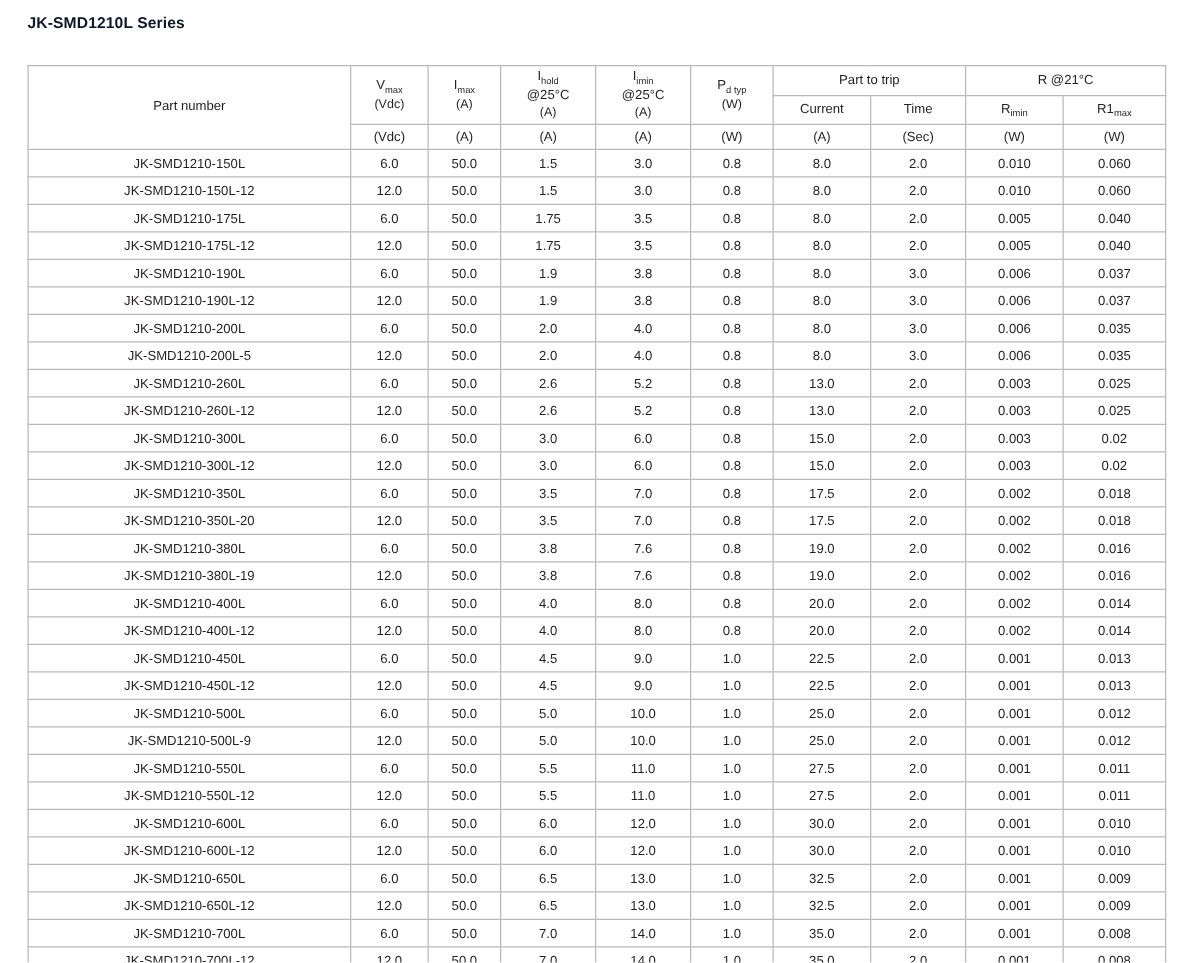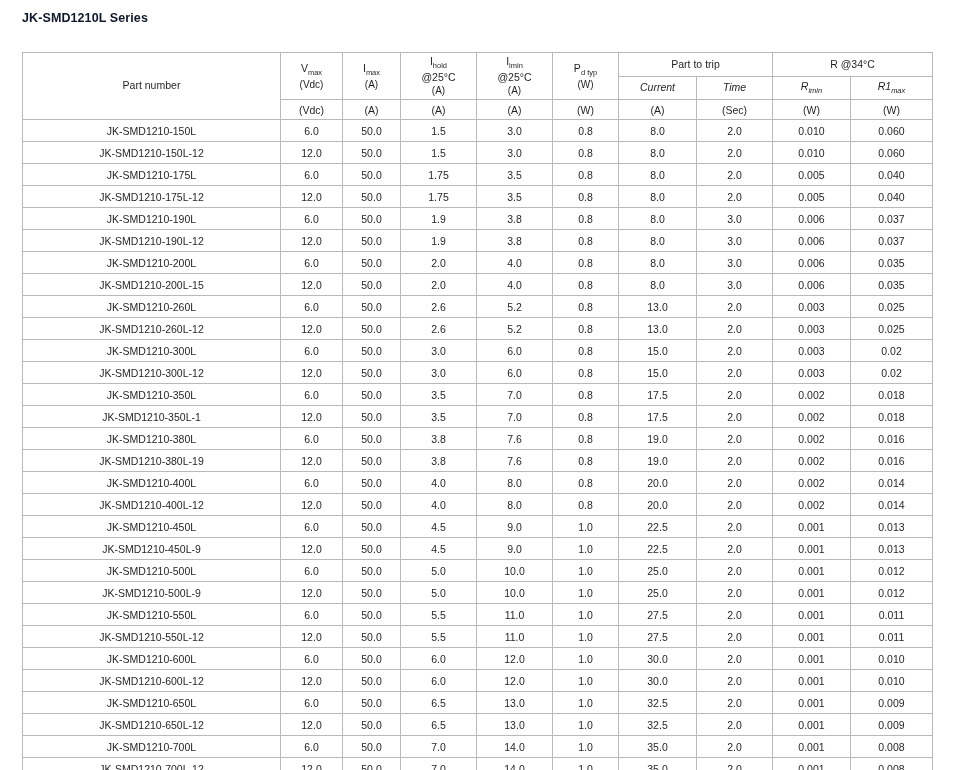--- a/index.html
+++ b/index.html
@@ -71,21 +71,21 @@
   .col-cur { width: 78px; }
   .col-time { width: 76px; }
   .col-rimin { width: 78px; }
   .col-r1max { width: 82px; }
 
   .sub { font-size: 7.5px; vertical-align: sub; }
   .nowrap { white-space: nowrap; }
   .cell-line { display: block; line-height: 1.3; }
   .unit { font-size: 10px; }
   .grp-head { height: 22px; }
-  .sub-head { height: 22px; font-style: italic; }
+  .sub-head { height: 22px; }
 </style>
 </head>
 <body>
 
 <div class="page">
 
   <div class="series-title">JK-SMD1210L Series</div>
 
   <div class="table-wrap">
     <table class="spec">
@@ -122,21 +122,21 @@
           <th rowspan="2">
             <span class="cell-line nowrap"><span>I</span><span class="sub">imin</span></span>
             <span class="cell-line">@25°C</span>
             <span class="cell-line unit">(A)</span>
           </th>
           <th rowspan="2">
             <span class="cell-line nowrap"><span>P</span><span class="sub">d typ</span></span>
             <span class="cell-line unit">(W)</span>
           </th>
           <th class="grp-head" colspan="2">Part to trip</th>
-          <th class="grp-head" colspan="2">R @34°C</th>
+          <th class="grp-head" colspan="2">R @21°C</th>
         </tr>
         <tr>
           <th class="sub-head">Current</th>
           <th class="sub-head">Time</th>
           <th class="sub-head"><span class="nowrap"><span>R</span><span class="sub">imin</span></span></th>
           <th class="sub-head"><span class="nowrap"><span>R1</span><span class="sub">max</span></span></th>
         </tr>
         <tr class="hdr-unit-row">
           <td>(Vdc)</td>
           <td>(A)</td>
@@ -228,21 +228,21 @@
             <td>50.0</td>
             <td>2.0</td>
             <td>4.0</td>
             <td>0.8</td>
             <td>8.0</td>
             <td>3.0</td>
             <td>0.006</td>
             <td>0.035</td>
           </tr>
           <tr>
-            <td>JK-SMD1210-200L-15</td>
+            <td>JK-SMD1210-200L-5</td>
             <td>12.0</td>
             <td>50.0</td>
             <td>2.0</td>
             <td>4.0</td>
             <td>0.8</td>
             <td>8.0</td>
             <td>3.0</td>
             <td>0.006</td>
             <td>0.035</td>
           </tr>
@@ -300,21 +300,21 @@
             <td>50.0</td>
             <td>3.5</td>
             <td>7.0</td>
             <td>0.8</td>
             <td>17.5</td>
             <td>2.0</td>
             <td>0.002</td>
             <td>0.018</td>
           </tr>
           <tr>
-            <td>JK-SMD1210-350L-1</td>
+            <td>JK-SMD1210-350L-20</td>
             <td>12.0</td>
             <td>50.0</td>
             <td>3.5</td>
             <td>7.0</td>
             <td>0.8</td>
             <td>17.5</td>
             <td>2.0</td>
             <td>0.002</td>
             <td>0.018</td>
           </tr>
@@ -372,21 +372,21 @@
             <td>50.0</td>
             <td>4.5</td>
             <td>9.0</td>
             <td>1.0</td>
             <td>22.5</td>
             <td>2.0</td>
             <td>0.001</td>
             <td>0.013</td>
           </tr>
           <tr>
-            <td>JK-SMD1210-450L-9</td>
+            <td>JK-SMD1210-450L-12</td>
             <td>12.0</td>
             <td>50.0</td>
             <td>4.5</td>
             <td>9.0</td>
             <td>1.0</td>
             <td>22.5</td>
             <td>2.0</td>
             <td>0.001</td>
             <td>0.013</td>
           </tr>

